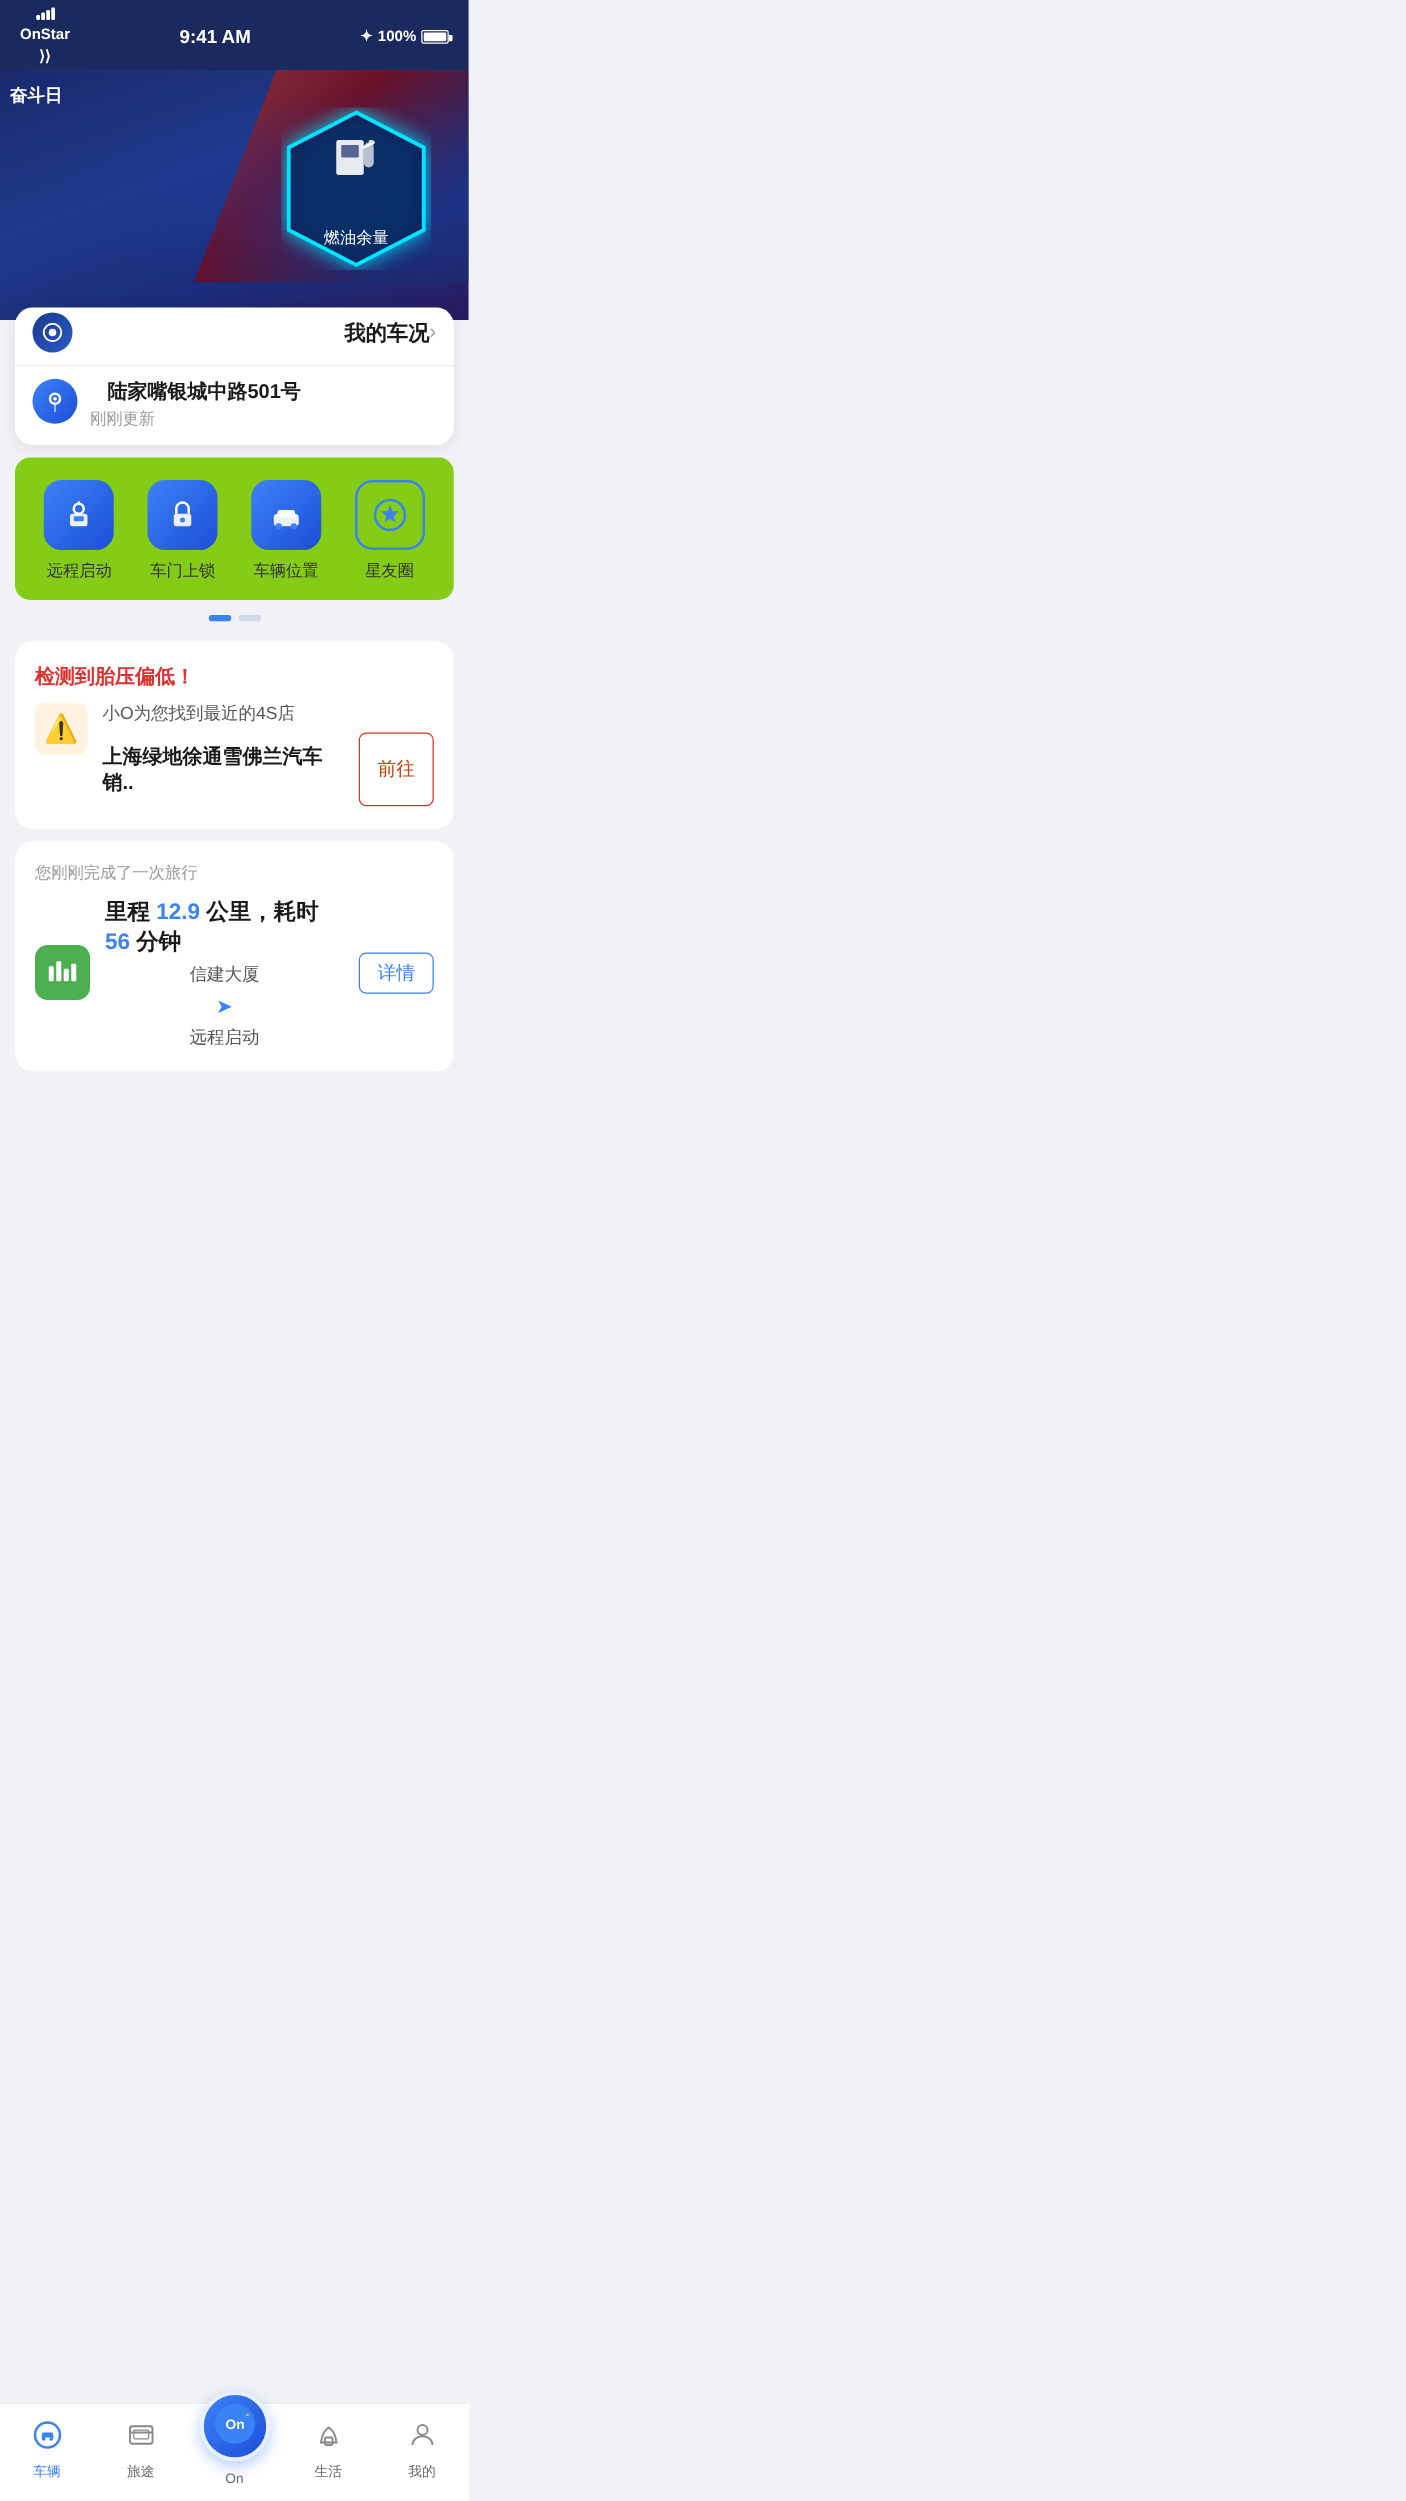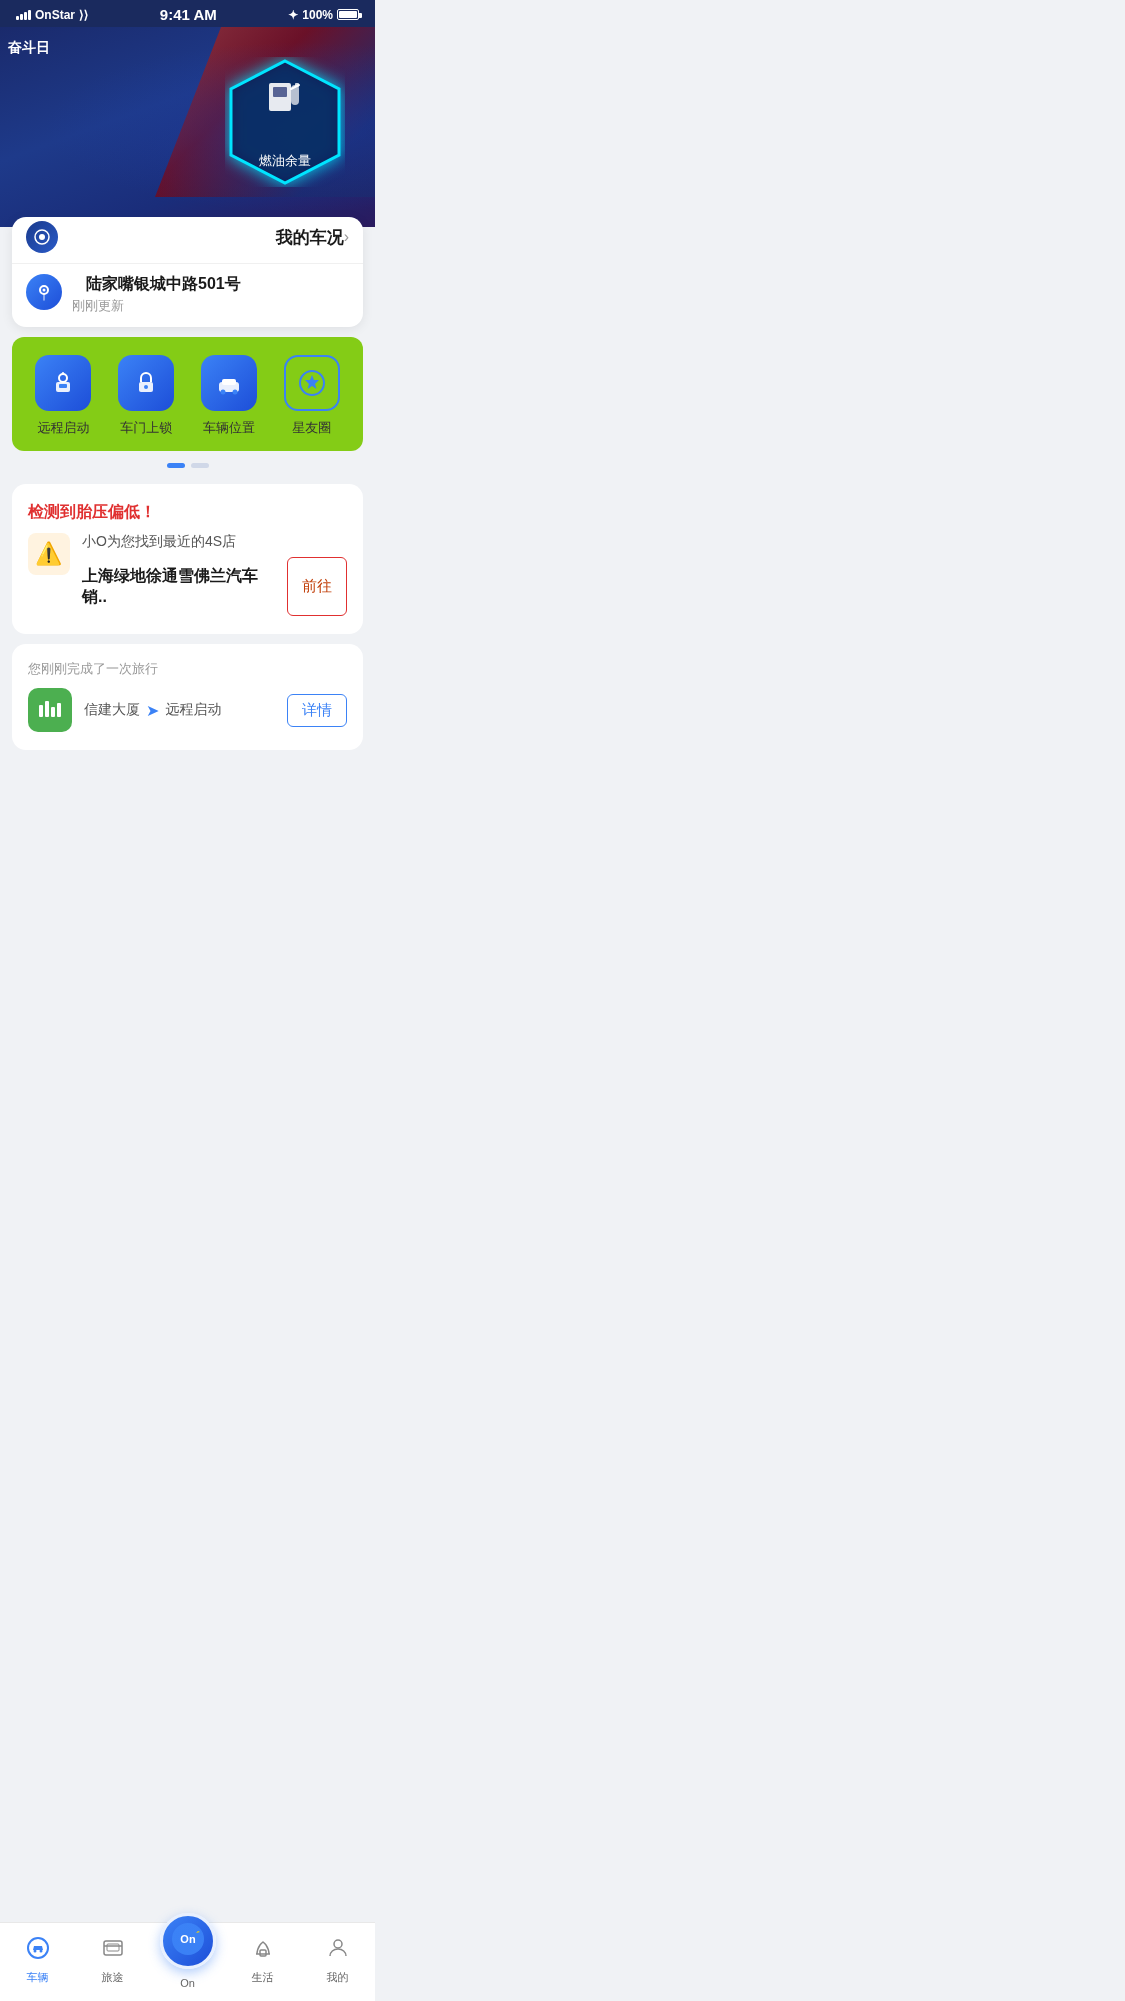--- a/index.html
+++ b/index.html
@@ -16,21 +16,21 @@
     .status-bar {
       display: flex;
       justify-content: space-between;
       align-items: center;
       padding: 6px 16px 4px;
       background: #1a2a5e;
       color: white;
       font-size: 12px;
       font-weight: 600;
     }
-    .status-left { display: flex; align-items: center; gap: 4px; }
+    .status-left { display: flex; align-items: center; gap: 4px; flex-direction: column; }
     .status-center { font-size: 15px; font-weight: 600; }
     .status-right { display: flex; align-items: center; gap: 4px; }
     .signal-bars { display: flex; align-items: flex-end; gap: 1px; }
     .signal-bars span { background: white; border-radius: 1px; width: 3px; }
     .battery-icon {
       width: 22px; height: 11px; border: 1.5px solid white; border-radius: 2px; position: relative; display: inline-flex; align-items: center; padding: 1px;
     }
     .battery-icon::after { content: ''; position: absolute; right: -4px; top: 3px; width: 3px; height: 5px; background: white; border-radius: 0 1px 1px 0; }
     .battery-fill { background: white; border-radius: 1px; flex: 1; height: 100%; }
 
@@ -229,21 +229,21 @@
       background: #4caf50;
       border-radius: 10px;
       display: flex; align-items: center; justify-content: center;
       font-size: 22px; color: white;
     }
     .trip-text-area { flex: 1; }
     .trip-stats {
       font-size: 18px; font-weight: 600; color: #1a1a1a; margin-bottom: 6px;
     }
     .trip-stats .highlight { color: #3b82f6; font-weight: 700; }
-    .trip-route { display: flex; align-items: center; gap: 6px; font-size: 14px; color: #555; }
+    .trip-route { display: flex; align-items: center; gap: 6px; font-size: 14px; color: #555; flex-direction: column; }
     .arrow-right { color: #3b82f6; font-size: 16px; }
     .details-btn {
       border: 1.5px solid #3b82f6;
       color: #3b82f6;
       background: white;
       border-radius: 6px;
       padding: 6px 14px;
       font-size: 15px;
       cursor: pointer;
       white-space: nowrap;
@@ -433,20 +433,27 @@
     <div class="trip-content">
       <div class="trip-icon">
         <svg width="26" height="26" viewBox="0 0 26 26" fill="none">
           <rect x="2" y="8" width="4" height="12" rx="1" fill="white"></rect>
           <rect x="8" y="4" width="4" height="16" rx="1" fill="white"></rect>
           <rect x="14" y="10" width="4" height="10" rx="1" fill="white"></rect>
           <rect x="20" y="6" width="4" height="14" rx="1" fill="white"></rect>
         </svg>
       </div>
       <div class="trip-text-area">
+        <div class="trip-stats">
+          <span>里程</span>
+          <span class="highlight">12.9</span>
+          <span>公里，耗时</span>
+          <span class="highlight">56</span>
+          <span>分钟</span>
+        </div>
         <div class="trip-route">
           <span>信建大厦</span>
           <span class="arrow-right">➤</span>
           <span>远程启动</span>
         </div>
       </div>
       <button class="details-btn">详情</button>
     </div>
   </div>
 

